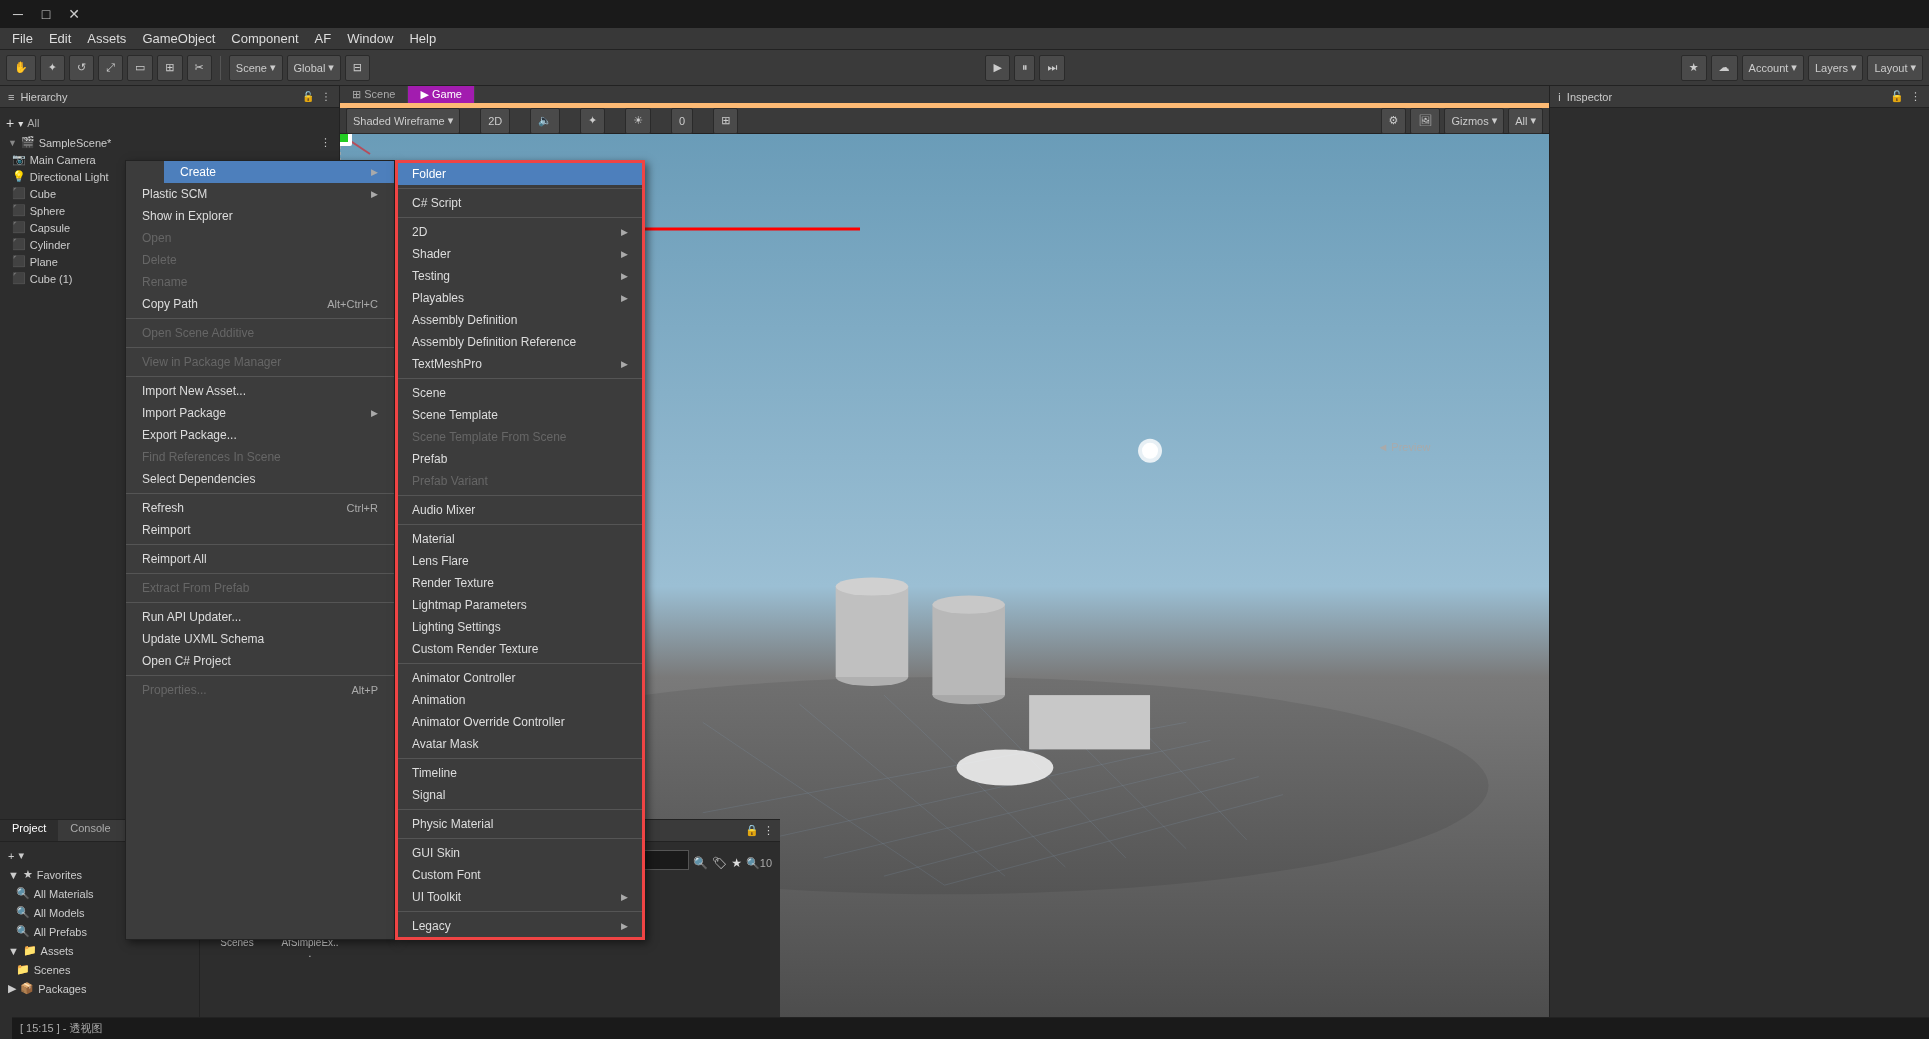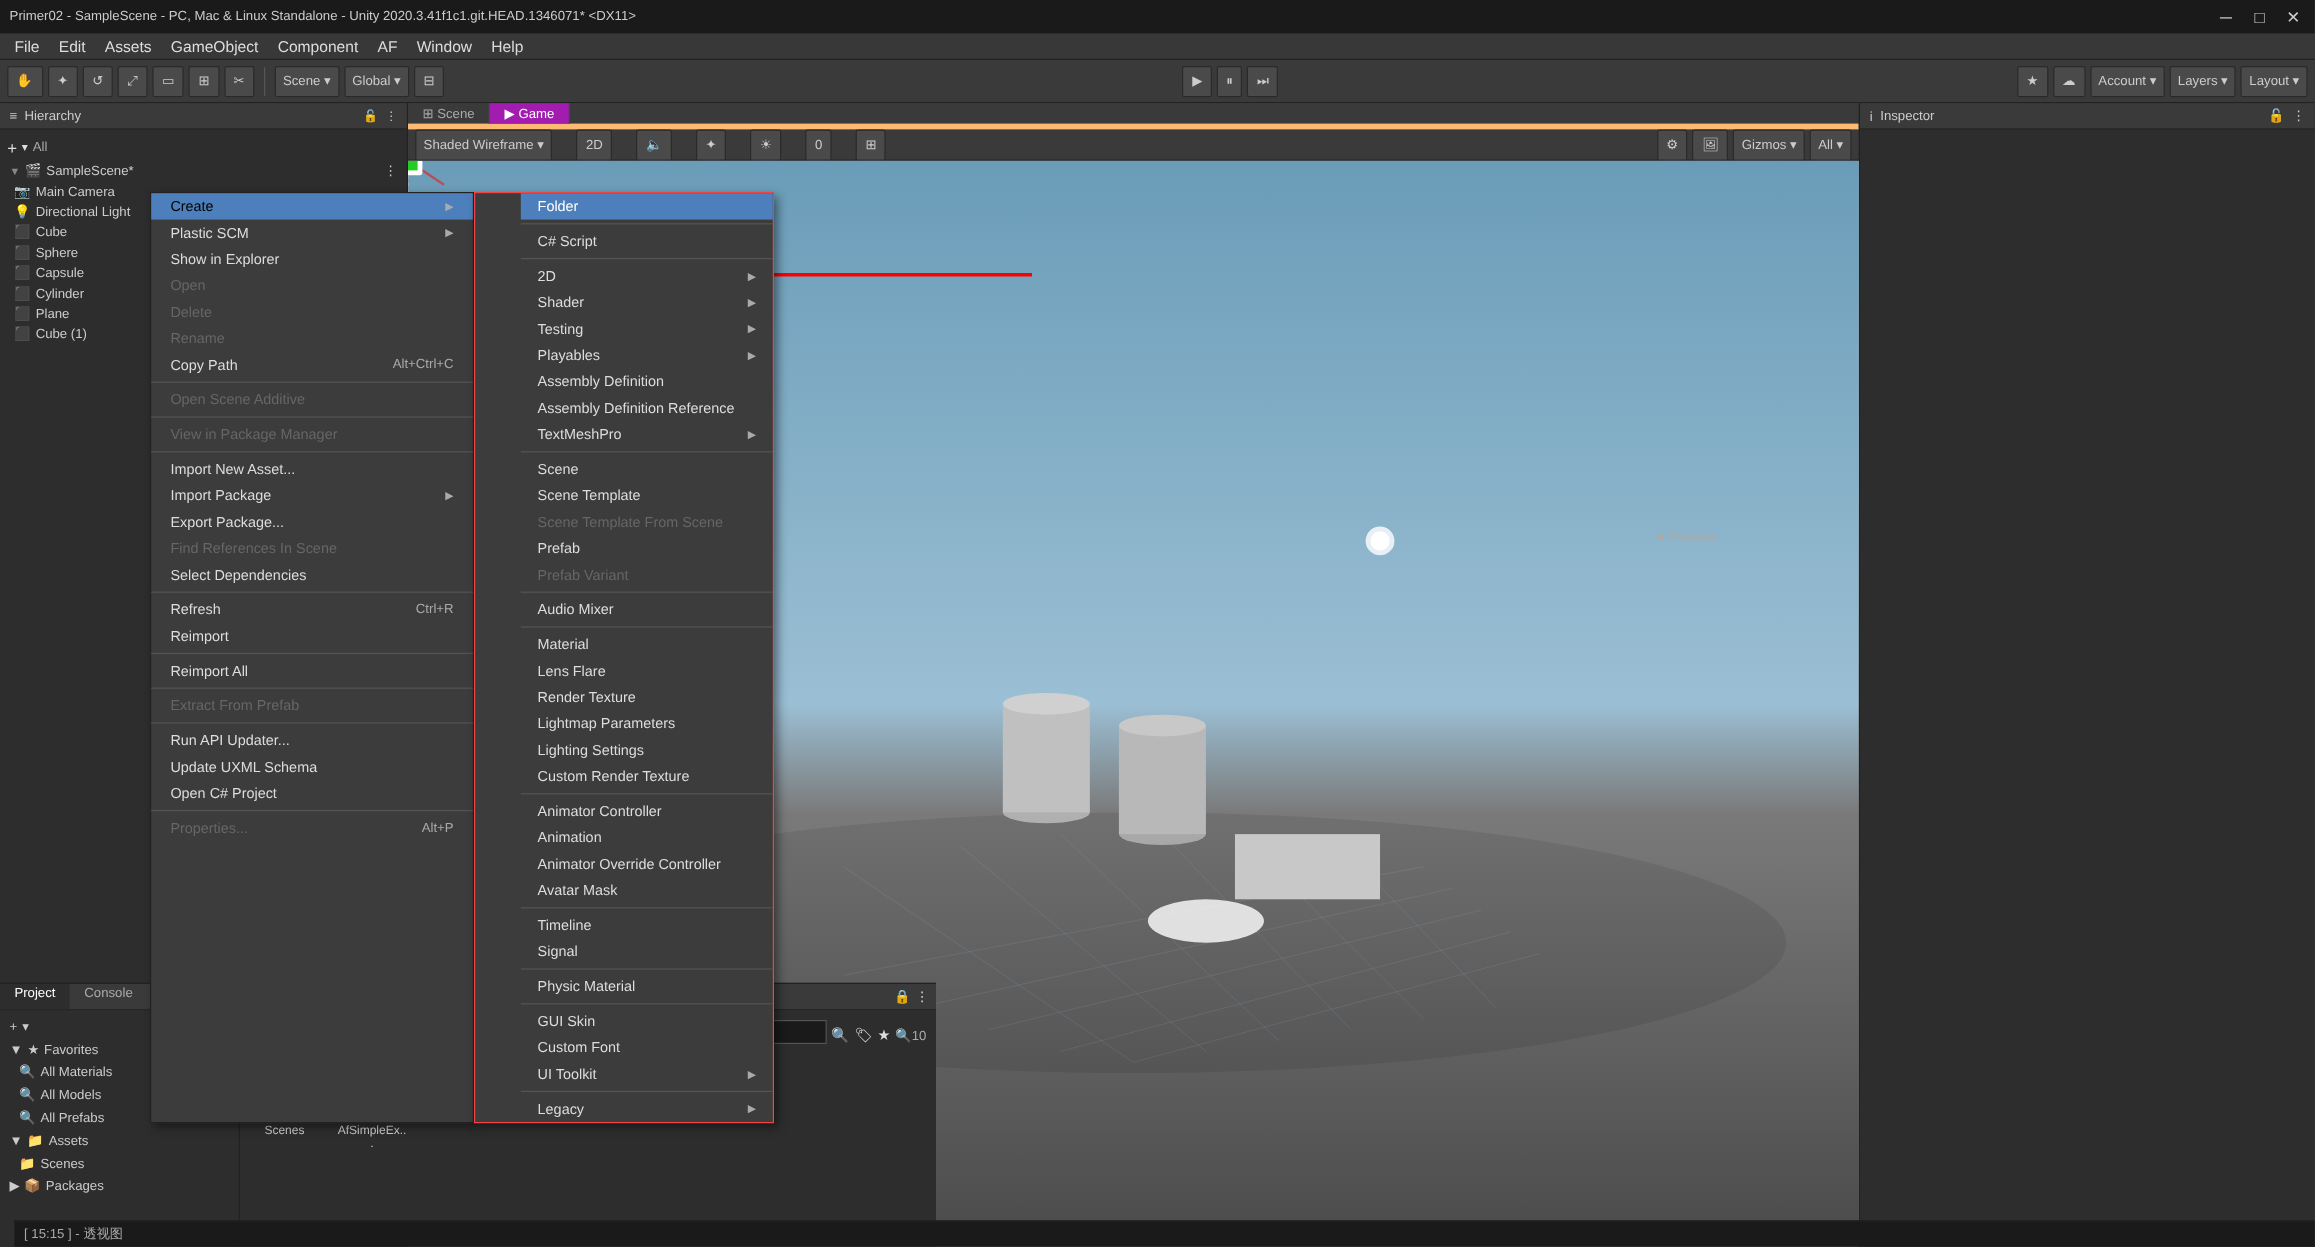--- a/index.html
+++ b/index.html
@@ -154,32 +154,31 @@
       cursor: pointer;
       display: flex;
       align-items: center;
       justify-content: space-between;
       white-space: nowrap;
     }
     .cm-item.disabled { color: #666; cursor: default; }
     .cm-item.has-submenu::after { content: '▶'; font-size: 9px; color: #aaa; }
     .cm-separator { height: 1px; background: #555; margin: 3px 0; }
     .cm-item .shortcut { color: #aaa; font-size: 11px; margin-left: 20px; }
-    .cm-item.highlighted { background: #4d7fbc; color: #000000; }
+    .cm-item.highlighted { background: #4d7fbc; color: #ffffff; margin-left: 38px; }
 
     
     .sub-context-menu {
       background: #3c3c3c;
-      border: 1px solid #ef4444;
+      border: 3px solid #ef4444;
       box-shadow: 3px 3px 8px rgba(0,0,0,0.5);
       min-width: 250px;
       font-size: 12px;
       color: #ddd;
       position: relative;
-      padding-left: 38px;
     }
     .sub-cm-item {
       padding: 4px 14px;
       cursor: pointer;
       display: flex;
       align-items: center;
       justify-content: space-between;
       white-space: nowrap;
     }
     .sub-cm-item.disabled { color: #666; cursor: default; }
@@ -341,21 +340,20 @@
       font-size: 11px;
       color: #aaa;
       border-top: 1px solid #222;
       z-index: 50;
     }
   </style>
 </head>
 <body>
 
 <div id="title-bar">
-  <span class="title-text">Primer02 - SampleScene - PC, Mac &amp; Linux Standalone - Unity 2020.3.41f1c1.git.HEAD.1346071* &lt;DX11&gt;</span>
   <div class="window-controls">
     <div class="win-btn">─</div>
     <div class="win-btn">□</div>
     <div class="win-btn">✕</div>
   </div>
 </div>
 
 <div id="menu-bar">
   <div class="menu-item">File</div>
   <div class="menu-item">Edit</div>

